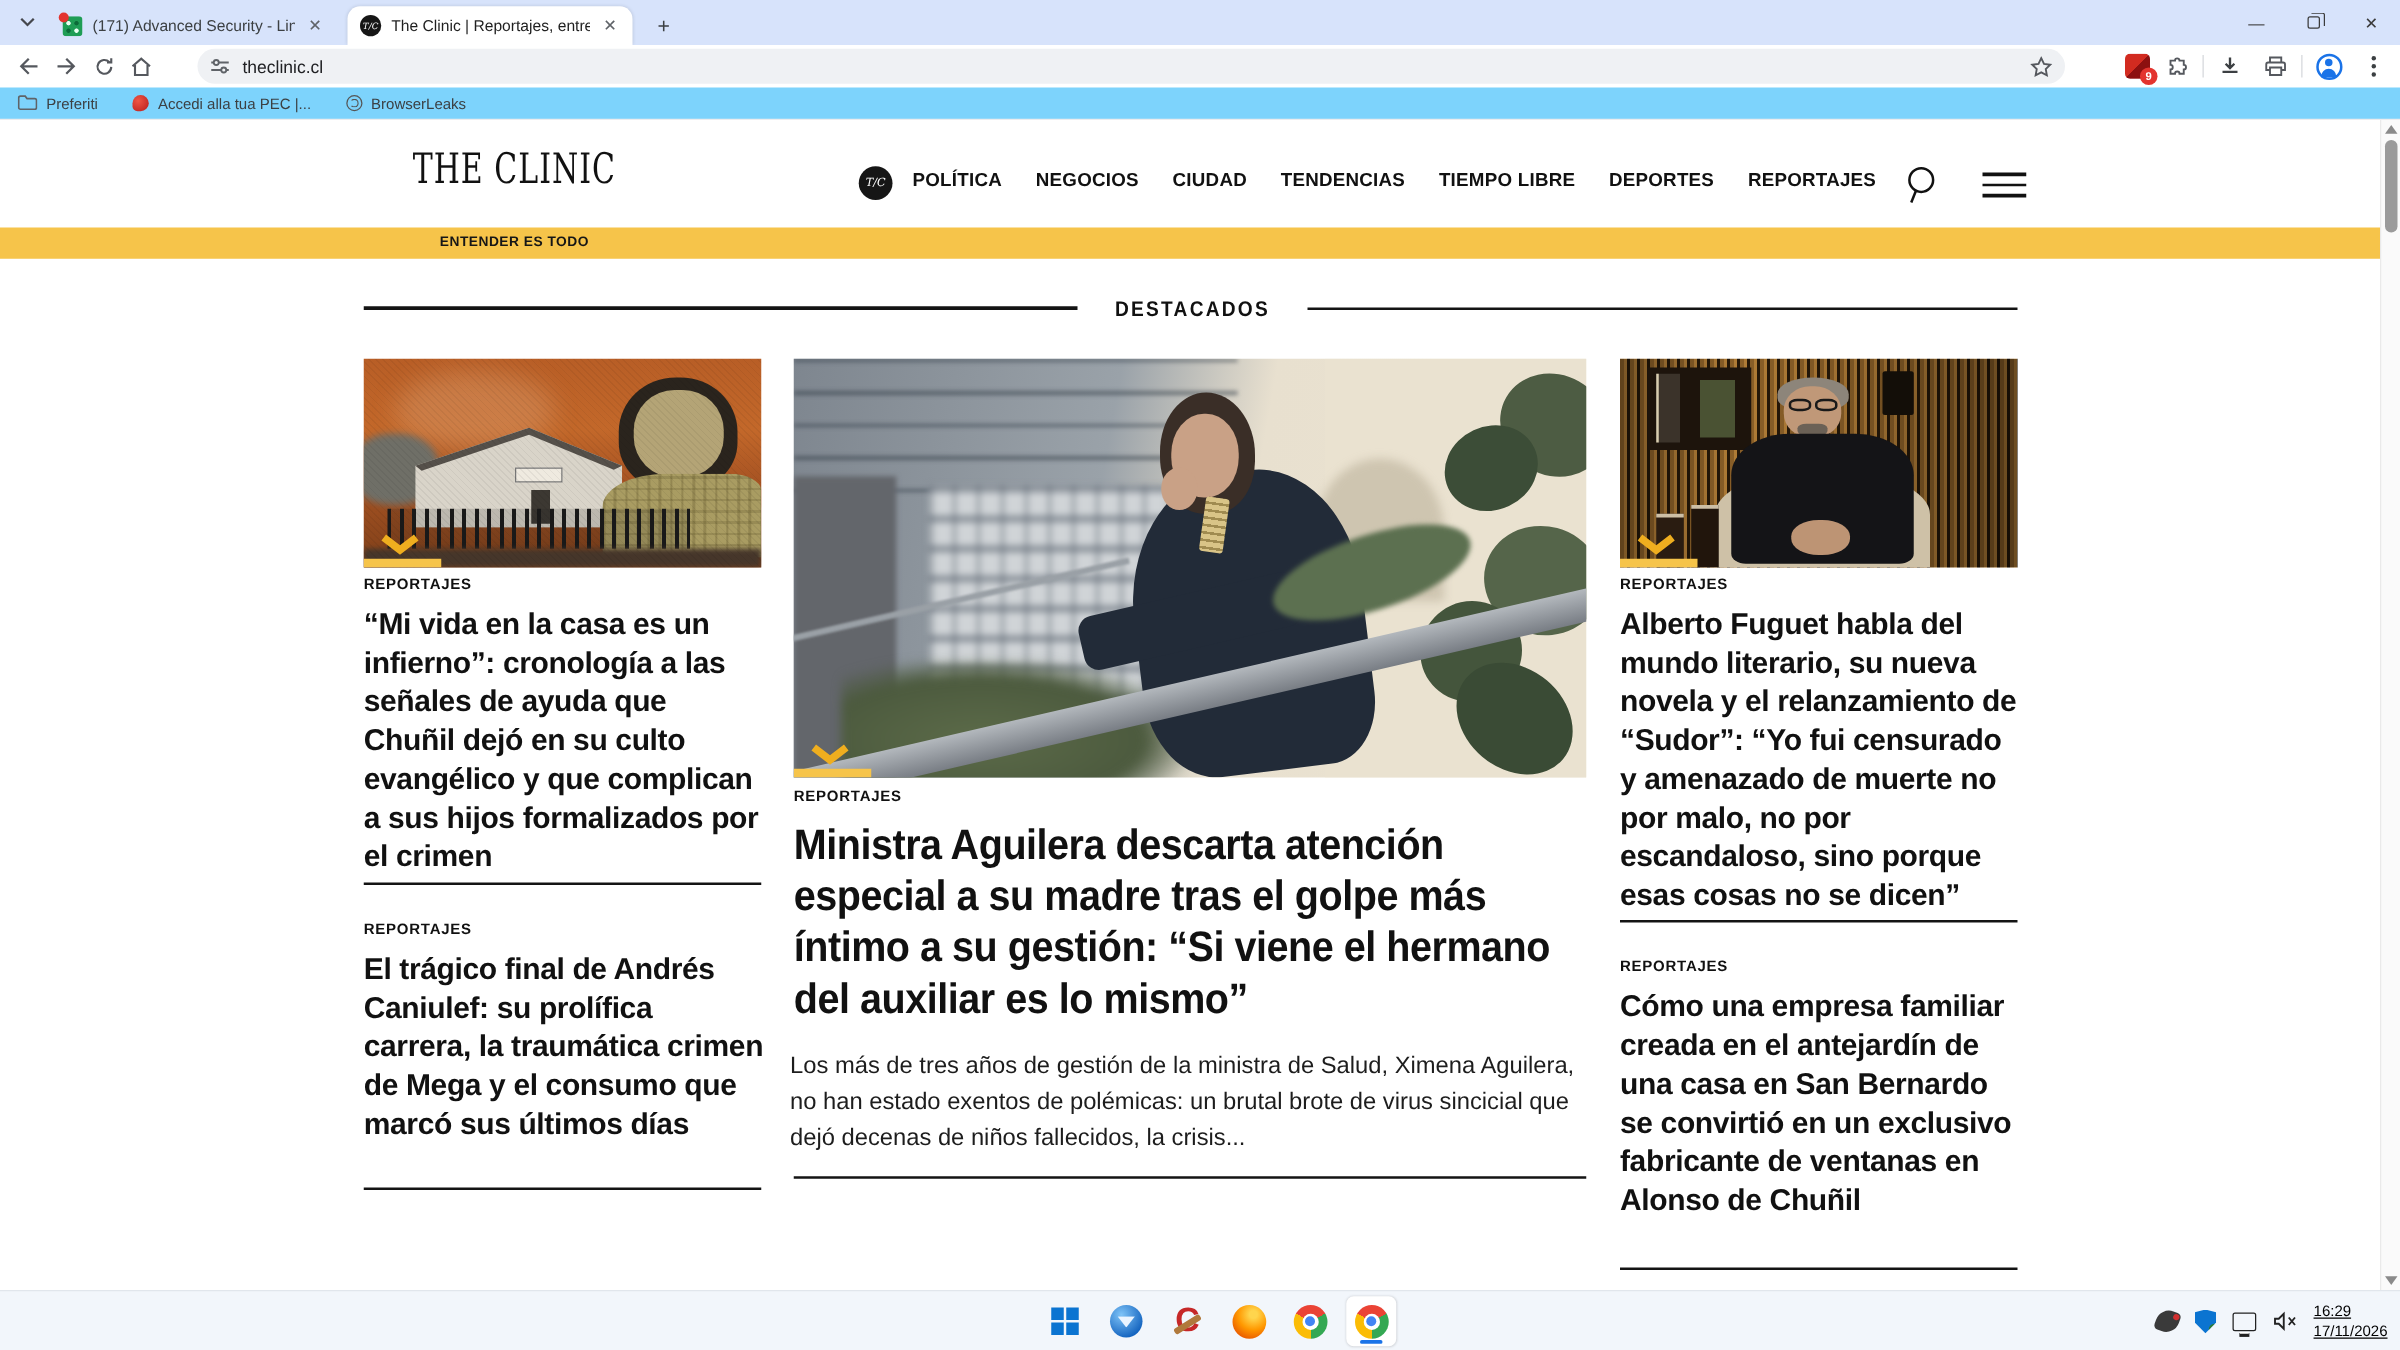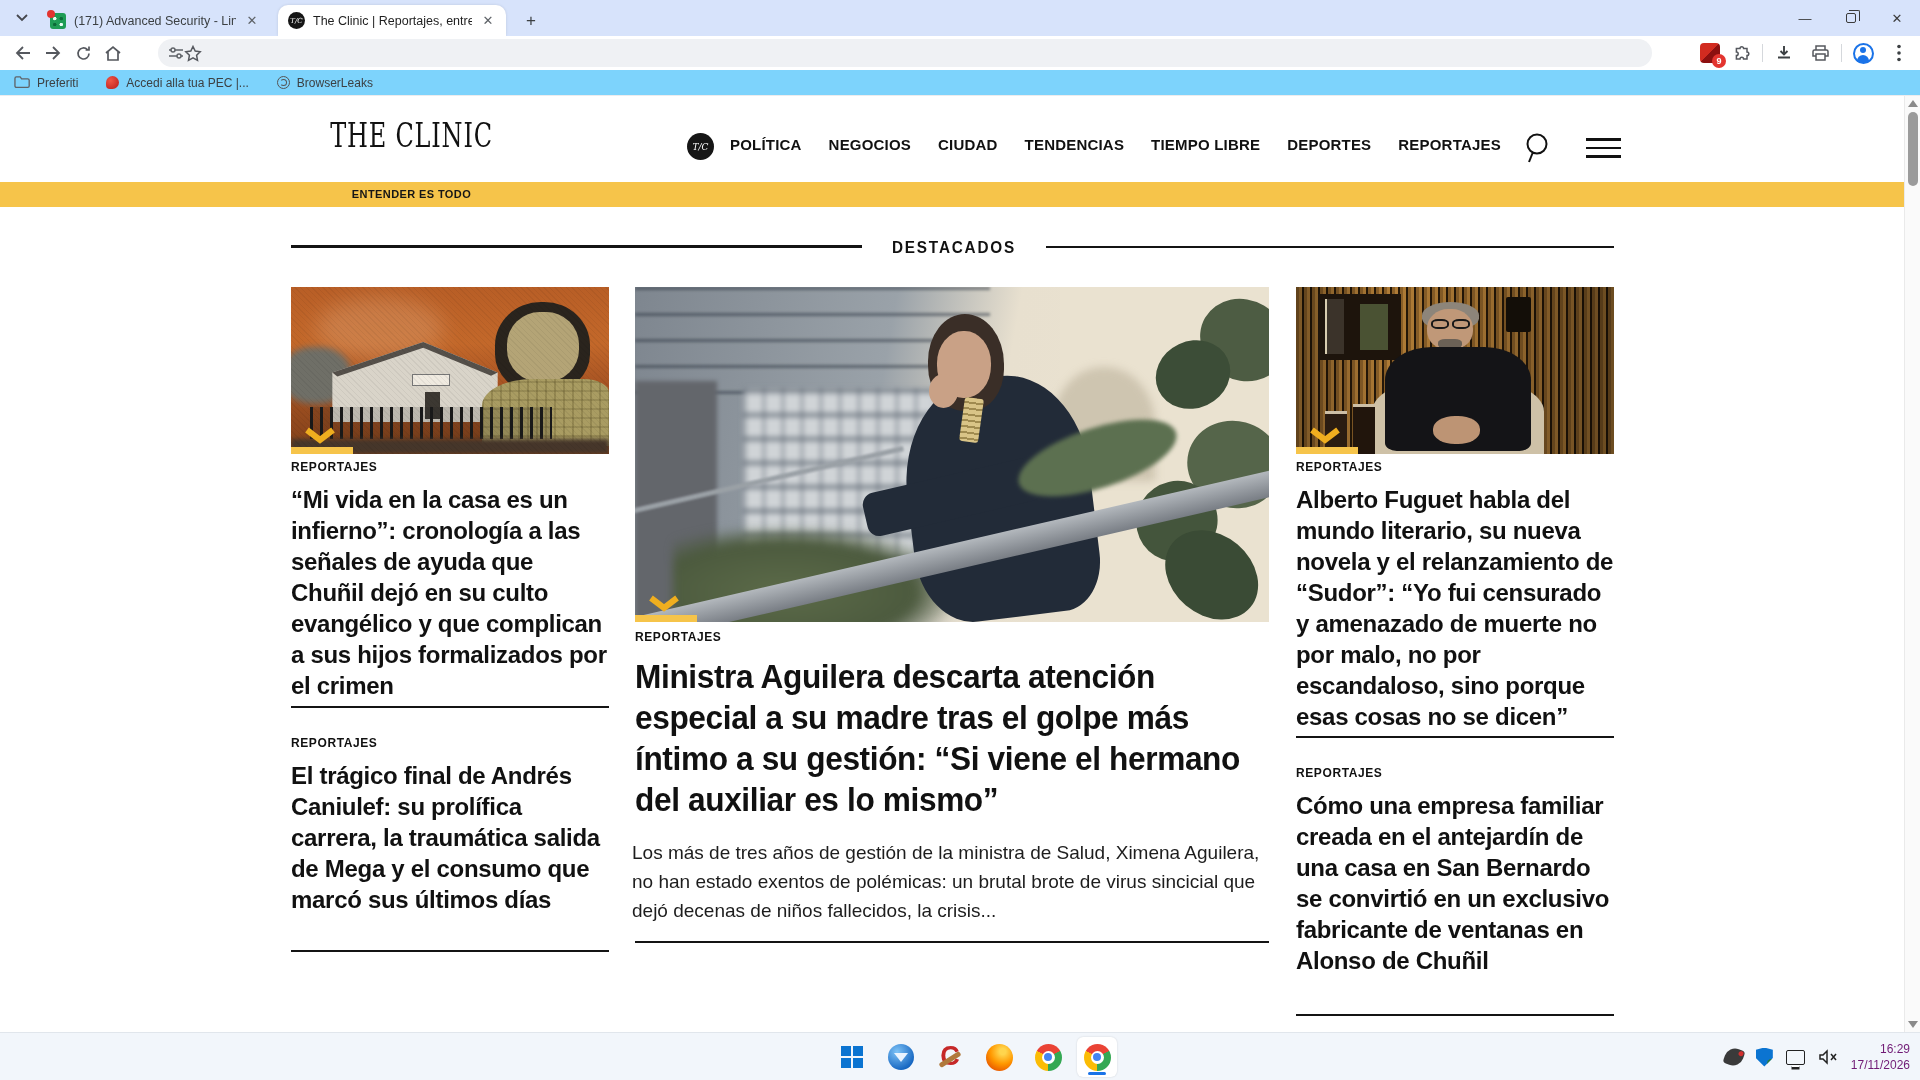--- a/index.html
+++ b/index.html
@@ -148,21 +148,21 @@
   .ic-chrome { width:27px; height:27px; border-radius:50%; background:conic-gradient(from 60deg,#34a853 0 120deg,#fbbc05 0 240deg,#ea4335 0 360deg); position:relative; }
   .ic-chrome::before { content:""; position:absolute; inset:7px; border-radius:50%; background:#fff; }
   .ic-chrome::after { content:""; position:absolute; inset:9.5px; border-radius:50%; background:#4285f4; }
   .tray { position:absolute; right:10px; top:0; height:48px; display:flex; align-items:center; gap:13px; }
   .tray-pen { width:18px; height:18px; background:#3a3a3a; border-radius:60% 20% 60% 20%; position:relative; transform:rotate(20deg); }
   .tray-pen::after { content:""; position:absolute; right:1px; top:1px; width:5px; height:5px; border-radius:50%; background:#d32f2f; }
   .tray-shield { width:17px; height:19px; background:#0b74d1; clip-path:polygon(0 12%,50% 0,100% 12%,100% 55%,50% 100%,0 55%); position:relative; }
   .tray-shield::after { content:""; position:absolute; right:-3px; bottom:-1px; width:9px; height:9px; border-radius:50%; background:#2e7d32; }
   .tray-net { width:19px; height:15px; border:1.6px solid #222; border-radius:2px; position:relative; }
   .tray-net::after { content:""; position:absolute; left:5px; bottom:-5px; width:7px; height:2px; background:#222; box-shadow:0 -1.5px 0 0 #fff,0 0 0 .5px #222; }
-  .clock { text-align:right; font-size:12px; line-height:16px; color:#701a75; }
+  .clock { text-align:left; font-size:12px; line-height:16px; color:#000000;text-decoration:underline; }
 
   svg { display:block; }
 </style>
 </head>
 <body>
 
 <div class="abs tabstrip">
   <div class="abs tab-search">
     <svg width="12" height="8" viewBox="0 0 12 8">
         <path d="M1 1l5 5 5-5" stroke="#45474d" stroke-width="1.8" fill="none"></path>
@@ -209,20 +209,21 @@
         <path d="M2 8l7-6 7 6M4 7v8h10V7" stroke="#55585e" stroke-width="1.7" fill="none"></path>
       </svg>
   </div>
   <div class="url-pill">
     <svg width="16" height="14" viewBox="0 0 16 14">
       <circle cx="5" cy="4" r="2" stroke="#5f6368" stroke-width="1.5" fill="none"></circle>
         <path d="M7 4h8M1 4h2" stroke="#5f6368" stroke-width="1.5"></path>
       <circle cx="11" cy="10" r="2" stroke="#5f6368" stroke-width="1.5" fill="none"></circle>
         <path d="M1 10h8M13 10h2" stroke="#5f6368" stroke-width="1.5"></path>
     </svg>
+    <span class="url-text">theclinic.cl</span>
     <svg width="18" height="17" viewBox="0 0 18 17">
         <path d="M9 1.5l2.2 4.6 5 .7-3.6 3.5.9 5-4.5-2.4-4.5 2.4.9-5L1.8 6.8l5-.7z" stroke="#55585e" stroke-width="1.5" fill="none"></path>
       </svg>
   </div>
   <div class="tool-right">
     <div class="ext-red">
         <span class="ext-badge">9</span>
       </div>
     <div class="navbtn">
       <svg width="19" height="19" viewBox="0 0 19 19">
@@ -318,21 +319,21 @@
     <svg width="34" height="18" viewBox="0 0 34 18">
         <path d="M4 3l13 10L30 3" stroke="#efae1f" stroke-width="6" fill="none"></path>
       </svg>
   </div>
   <div class="ybar"></div>
 </div>
 <div class="abs kicker" style="left:291px;top:460px">REPORTAJES</div>
 <div class="abs h-side" style="left:291px;top:484px;width:320px">“Mi vida en la casa es un infierno”: cronología a las señales de ayuda que Chuñil dejó en su culto evangélico y que complican a sus hijos formalizados por el crimen</div>
 <div class="abs divider" style="left:291px;top:706px;width:318px"></div>
 <div class="abs kicker" style="left:291px;top:736px">REPORTAJES</div>
-<div class="abs h-side" style="left:291px;top:760px;width:320px">El trágico final de Andrés Caniulef: su prolífica carrera, la traumática salida de Mega y el consumo que marcó sus últimos días</div>
+<div class="abs h-side" style="left:291px;top:760px;width:320px">El trágico final de Andrés Caniulef: su prolífica carrera, la traumática crimen de Mega y el consumo que marcó sus últimos días</div>
 <div class="abs divider" style="left:291px;top:950px;width:318px"></div>
 
 <div class="abs aimg img-center" style="left:635px;top:287px;width:634px;height:335px">
   <div class="ic-bridge"></div>
     <div class="ic-dark"></div>
     <div class="ic-bldg"></div>
     <div class="ic-trees"></div>
   <div class="ic-wall"></div>
     <div class="ic-arch"></div>
   <div class="leaf" style="right:-3%;top:4%;width:14%;height:24%;background:#4d5c43;transform:rotate(30deg)"></div>

